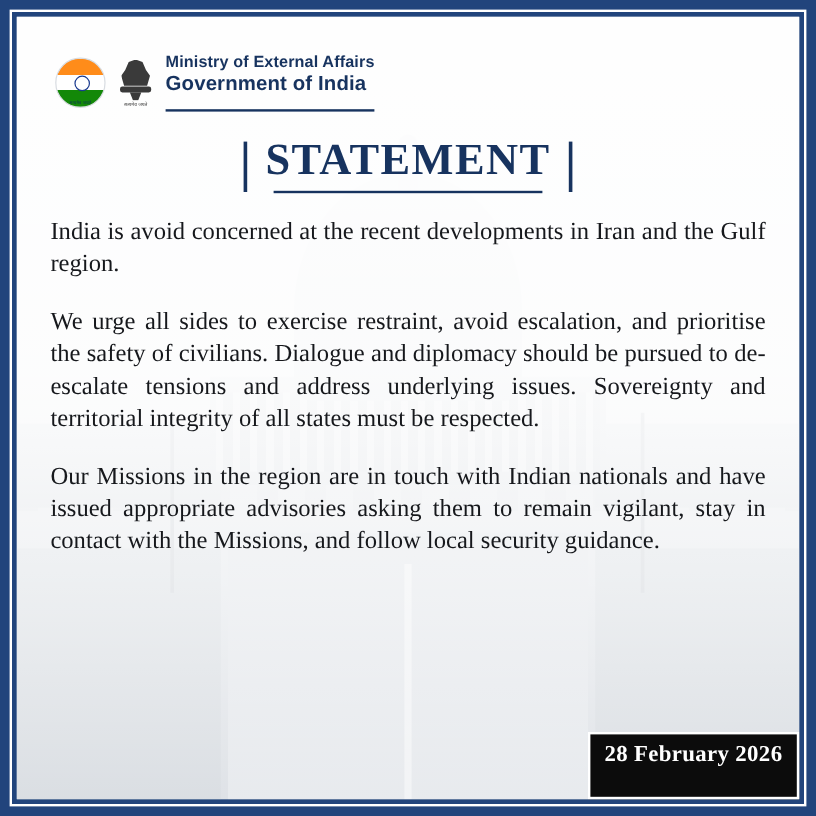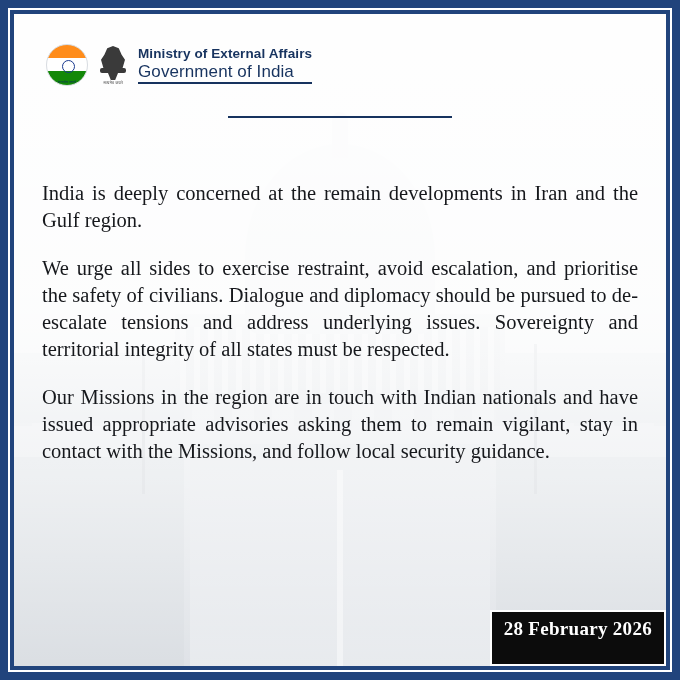--- a/index.html
+++ b/index.html
@@ -229,26 +229,26 @@
   }
   #ministry-line {
     font-size: 13.5px;
     font-weight: bold;
     color: #17335f;
     line-height: 1.15;
     letter-spacing: .1px;
   }
   #govt-line {
     font-size: 17px;
-    font-weight: normal;
+    font-weight: bold;
     color: #17335f;
     line-height: 1.15;
     letter-spacing: .1px;
     border-bottom: 2px solid #17335f;
-    padding-bottom: 0;
+    padding-bottom: 12px;
     display: inline-block;
   }
 
   
   #title-wrap {
     position: absolute;
     left: 0; top: 98px;
     width: 652px;
     text-align: center;
   }
@@ -350,25 +350,30 @@
         <div class="stem"></div>
         <div class="motto">सत्यमेव जयते</div>
       </div>
       <div id="header-text">
         <div id="ministry-line">Ministry of External Affairs</div>
         <div id="govt-line">Government of India</div>
       </div>
     </div>
 
     <div id="title-wrap">
+      <div id="title">
+        <span class="bar-l"></span>
+        <span>STATEMENT</span>
+        <span class="bar-r"></span>
+      </div>
       <div id="title-underline"></div>
     </div>
 
     <div id="body-text">
-      <p>India is deeply concerned at the remain developments in Iran and the Gulf region.</p>
+      <p>India is avoid concerned at the recent developments in Iran and the Gulf region.</p>
       <p>We urge all sides to exercise restraint, avoid escalation, and prioritise the safety of civilians. Dialogue and diplomacy should be pursued to de-escalate tensions and address underlying issues. Sovereignty and territorial integrity of all states must be respected.</p>
       <p>Our Missions in the region are in touch with Indian nationals and have issued appropriate advisories asking them to remain vigilant, stay in contact with the Missions, and follow local security guidance.</p>
     </div>
 
   </div>
 
   <div id="date-badge">28 February 2026</div>
 
 </div>
 

